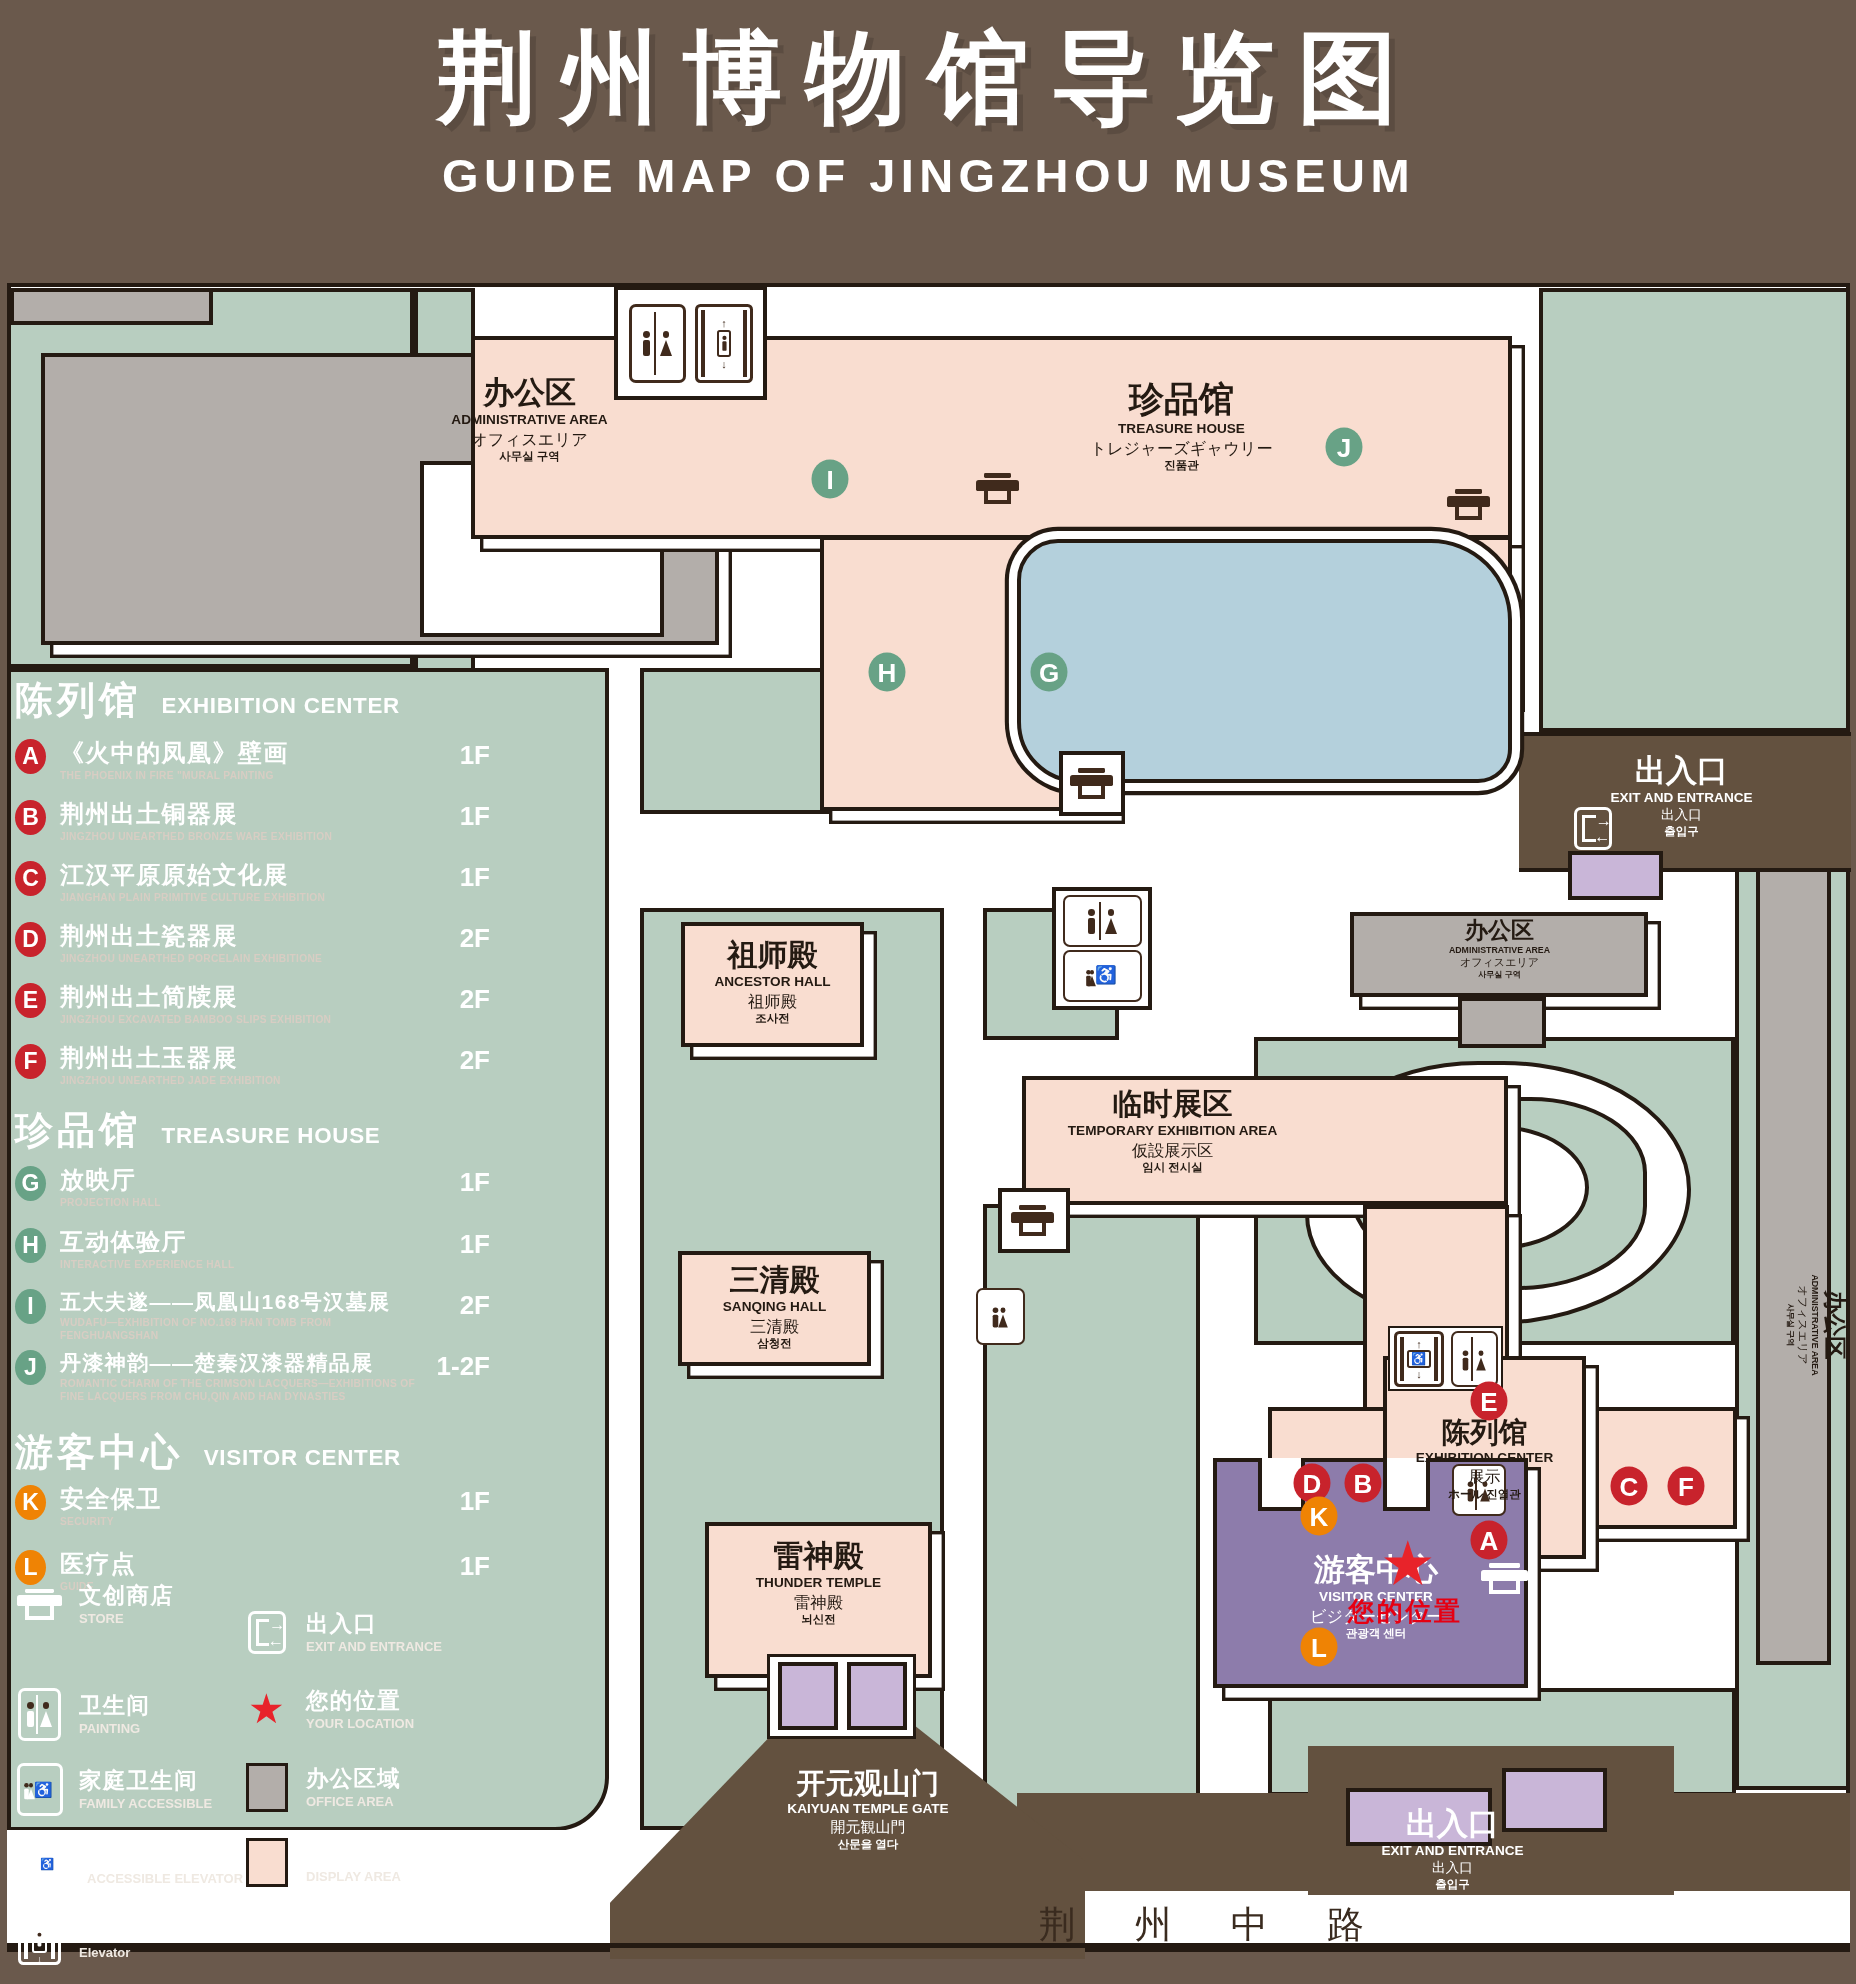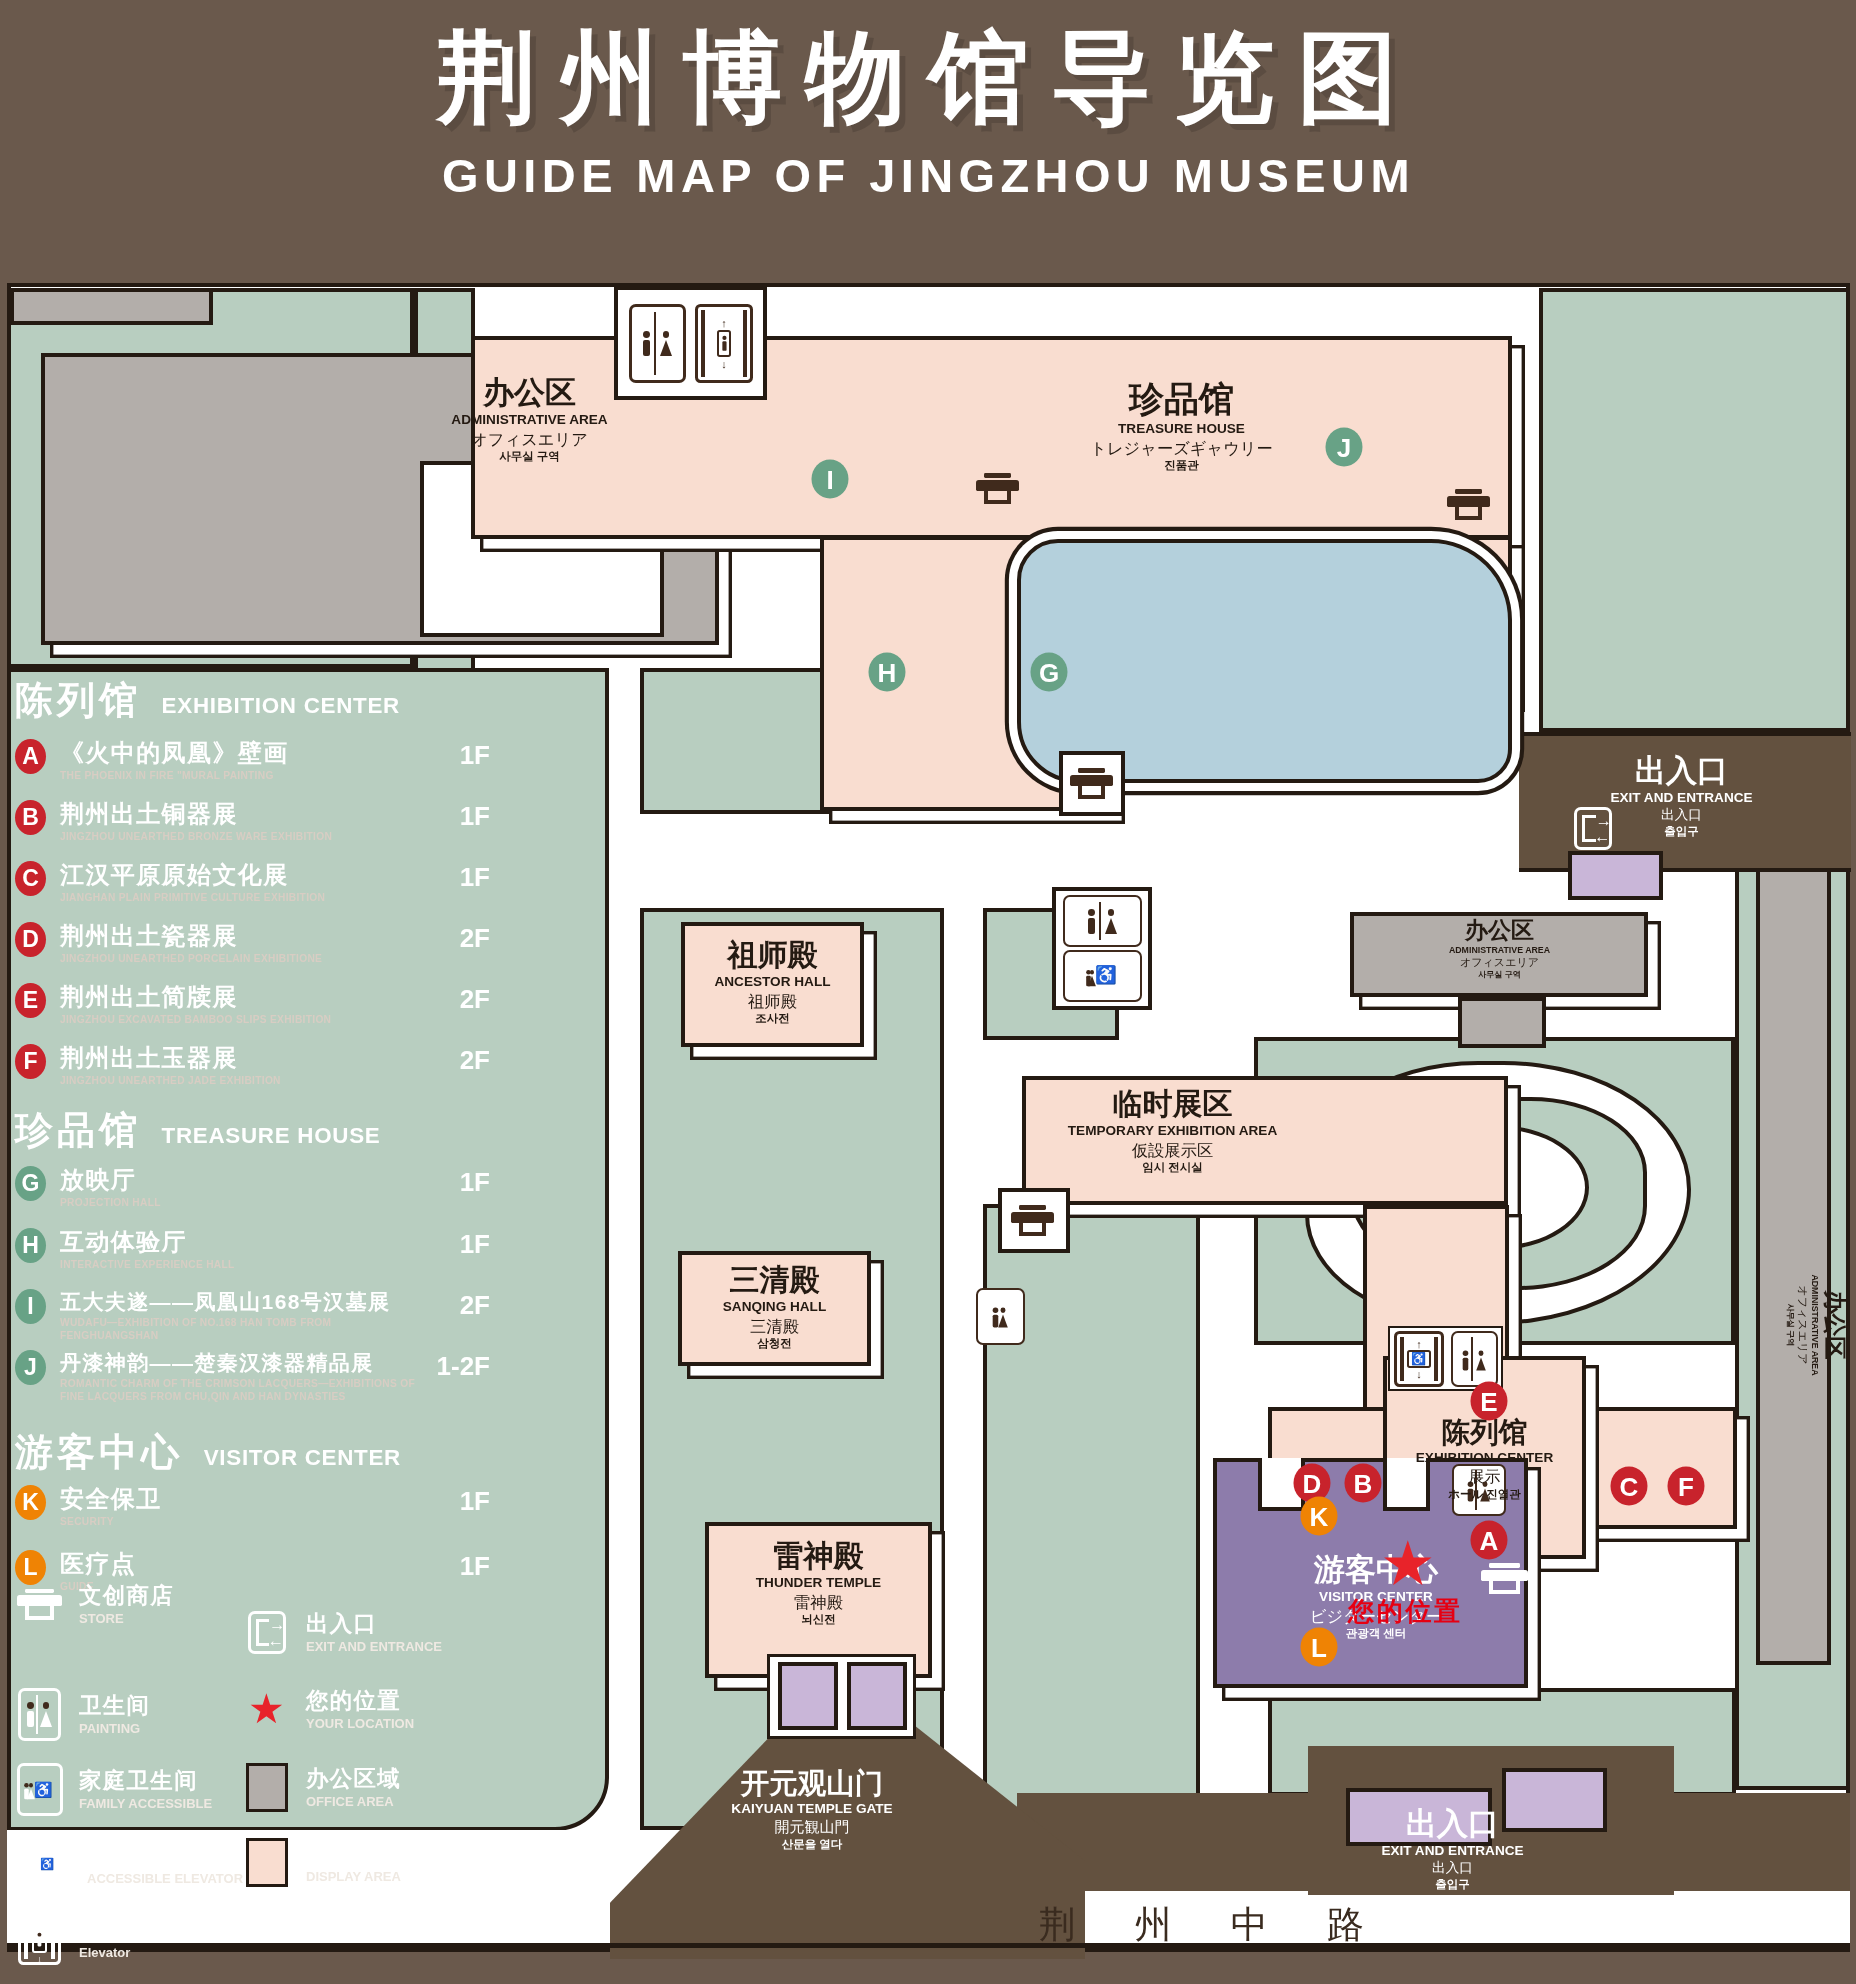--- a/index.html
+++ b/index.html
@@ -350,21 +350,21 @@
   <div class="b4">출입구</div>
 </div>
 
 <div class="blabel med wt" style="left:1317px;top:1805px;width:271px">
   <div class="b1">出入口</div>
   <div class="b2">EXIT AND ENTRANCE</div>
   <div class="b3" style="font-size:13.6px">出入口</div>
   <div class="b4">출입구</div>
 </div>
 
-<div class="blabel wt" style="left:656px;top:1766px;width:312px">
+<div class="blabel wt" style="left:712px;top:1766px;width:312px">
   <div class="b1" style="font-size:28.5px">开元观山门</div>
   <div class="b2">KAIYUAN TEMPLE GATE</div>
   <div class="b3" style="font-size:15px">開元観山門</div>
   <div class="b4">산문을 열다</div>
 </div>
 
 <div class="blabel sm rot" style="left:1668px;top:1274px;width:258px;height:102px">
   <div class="b1">办公区</div>
   <div class="b2">ADMINISTRATIVE AREA</div>
   <div class="b3">オフィスエリア</div>

